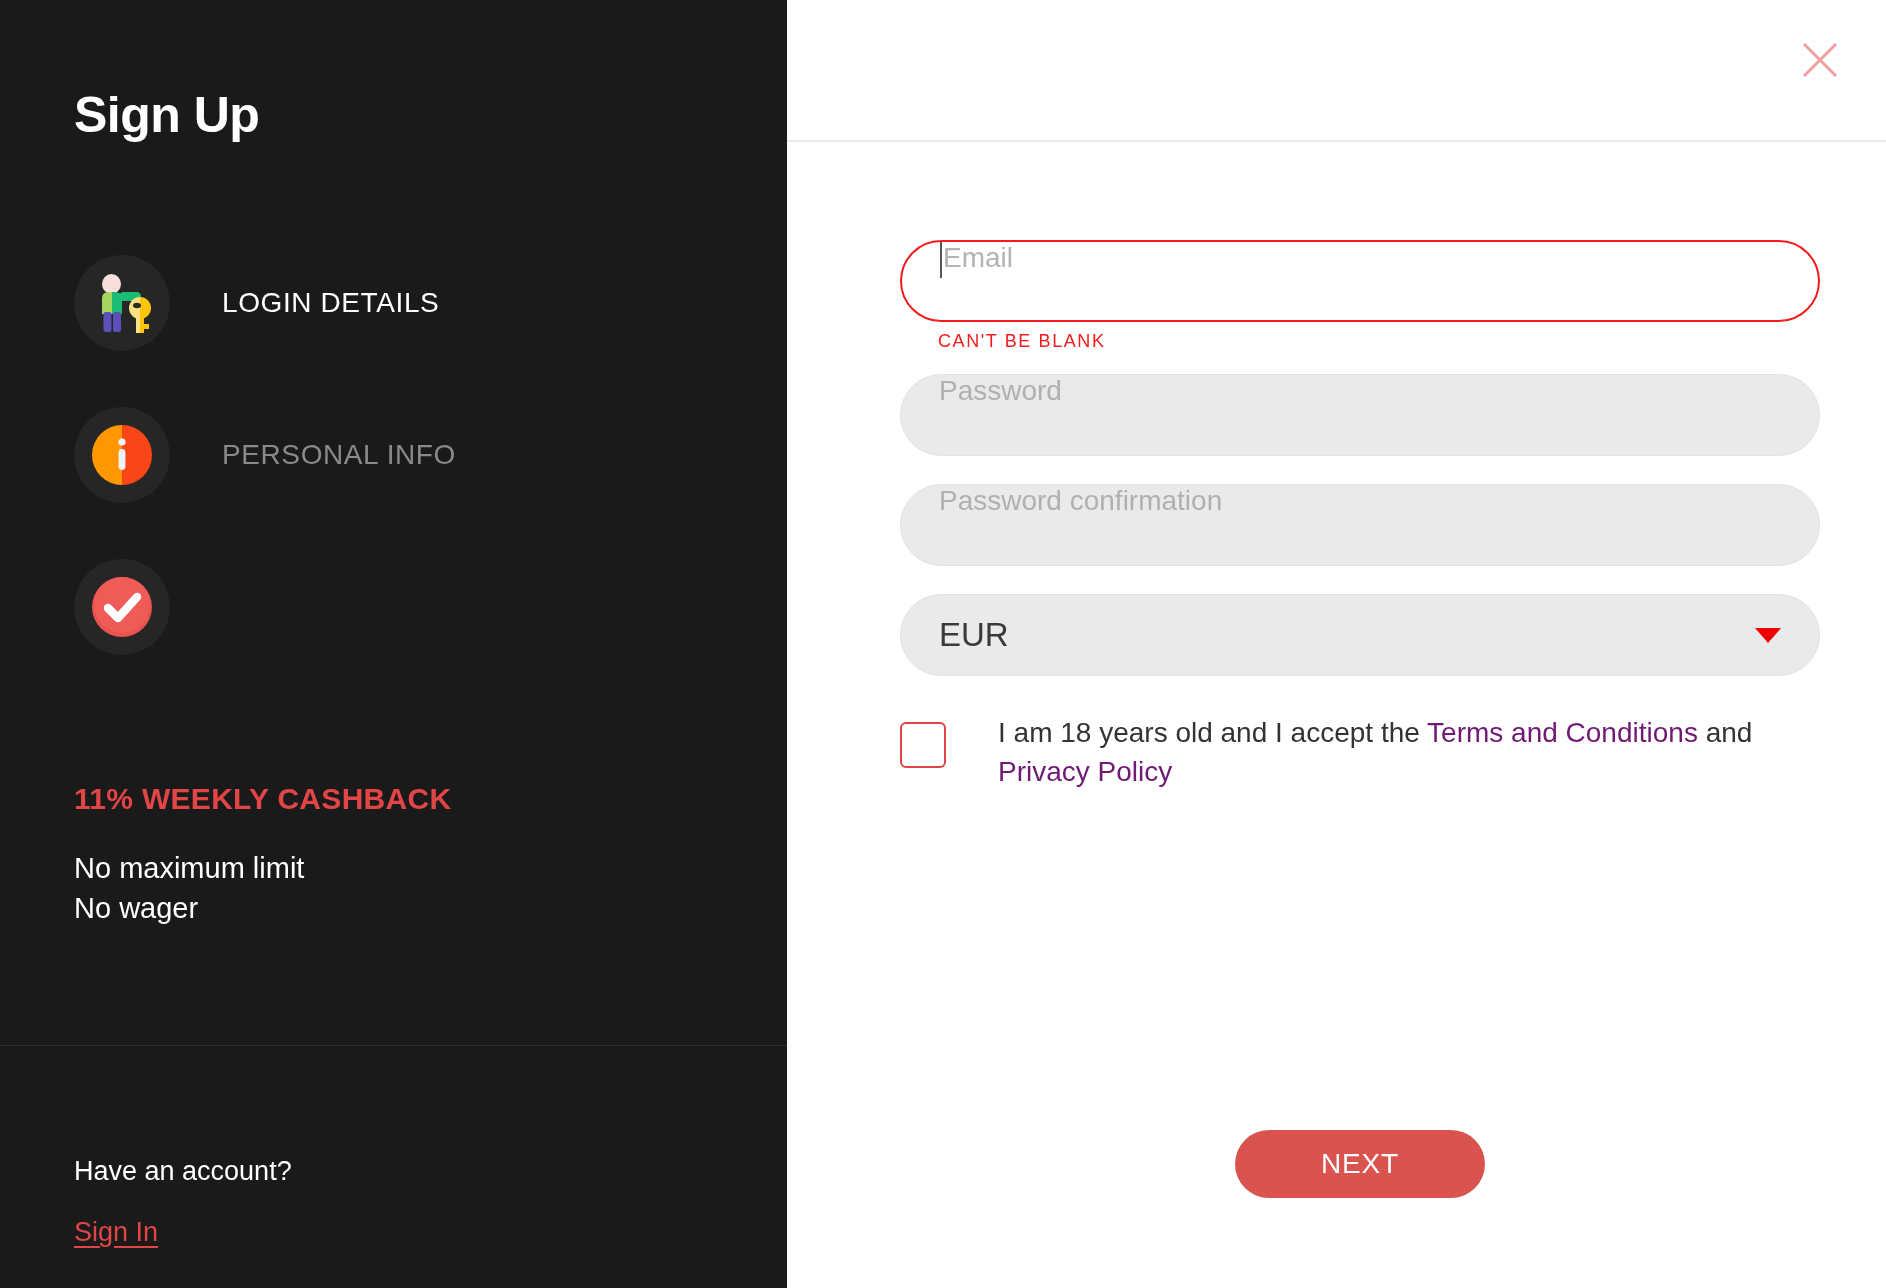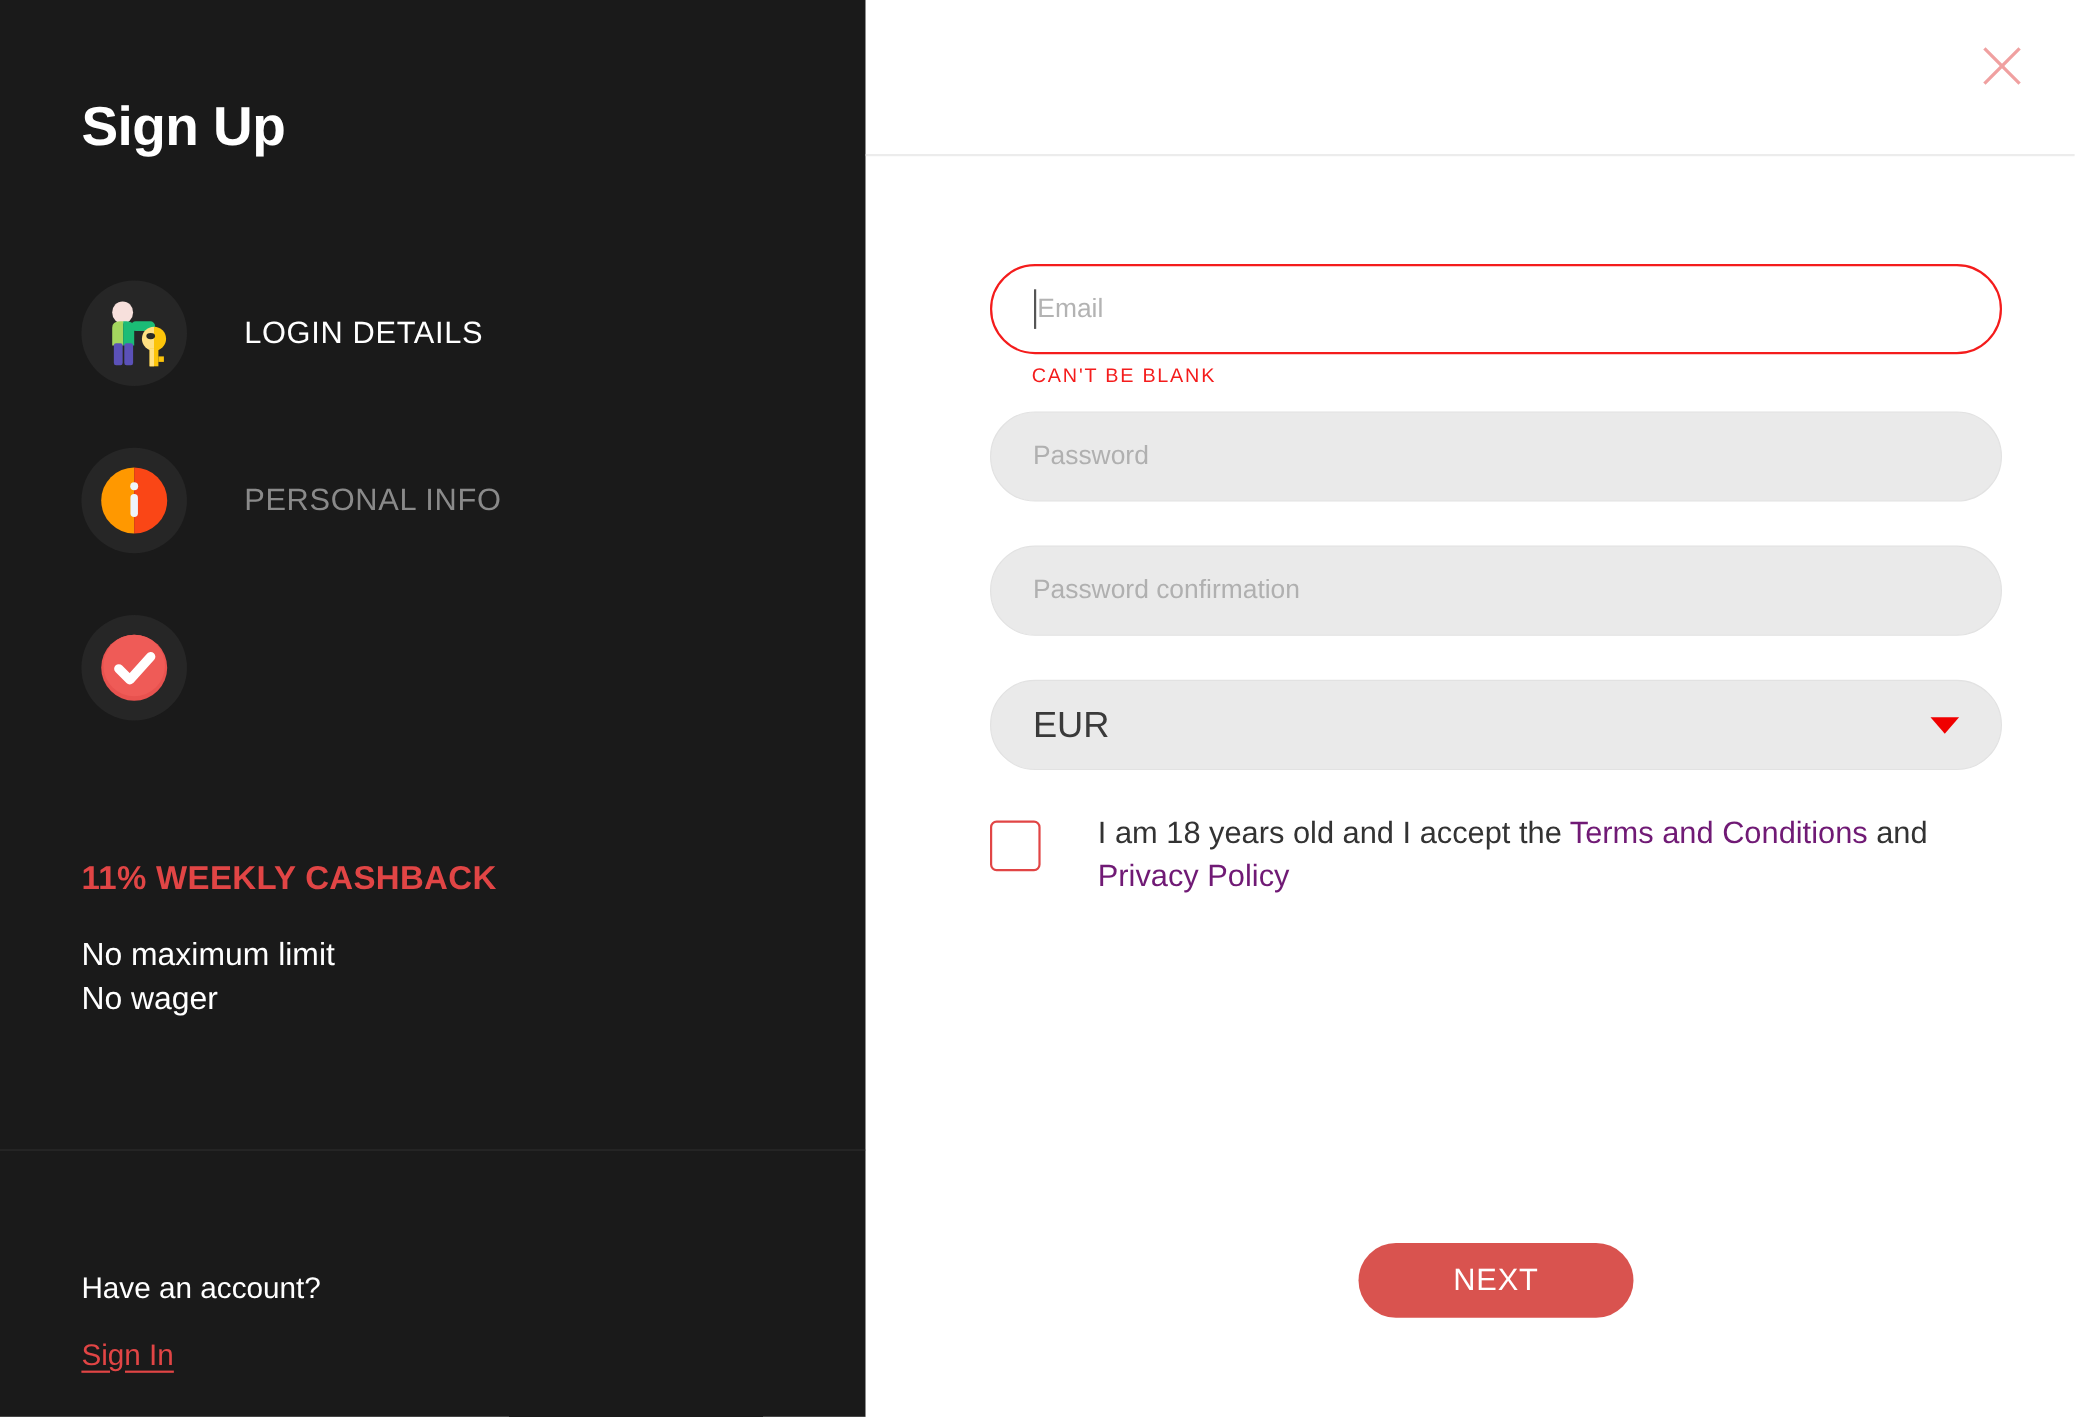--- a/index.html
+++ b/index.html
@@ -150,33 +150,33 @@
 
   .form-area {
     position: absolute;
     left: 113px;
     top: 240px;
     width: 920px;
   }
 
   .field {
     position: relative;
-    margin-bottom: 40px;
+    margin-bottom: 28px;
   }
   .input-box {
     width: 920px;
     height: 82px;
     border-radius: 41px;
     background: #eaeaea;
     border: 1px solid #e2e2e2;
     box-sizing: border-box;
     display: flex;
-    align-items: center;
+    align-items: flex-start;
     padding: 0 38px;
-    font-size: 24px;
+    font-size: 28px;
     color: #b0b0b0;
     cursor: text;
   }
   .input-box.error {
     background: #ffffff;
     border: 2px solid #f41c1c;
   }
   .input-box.error .ph { color: #b3b3b3; }
   .caret {
     display: inline-block;

